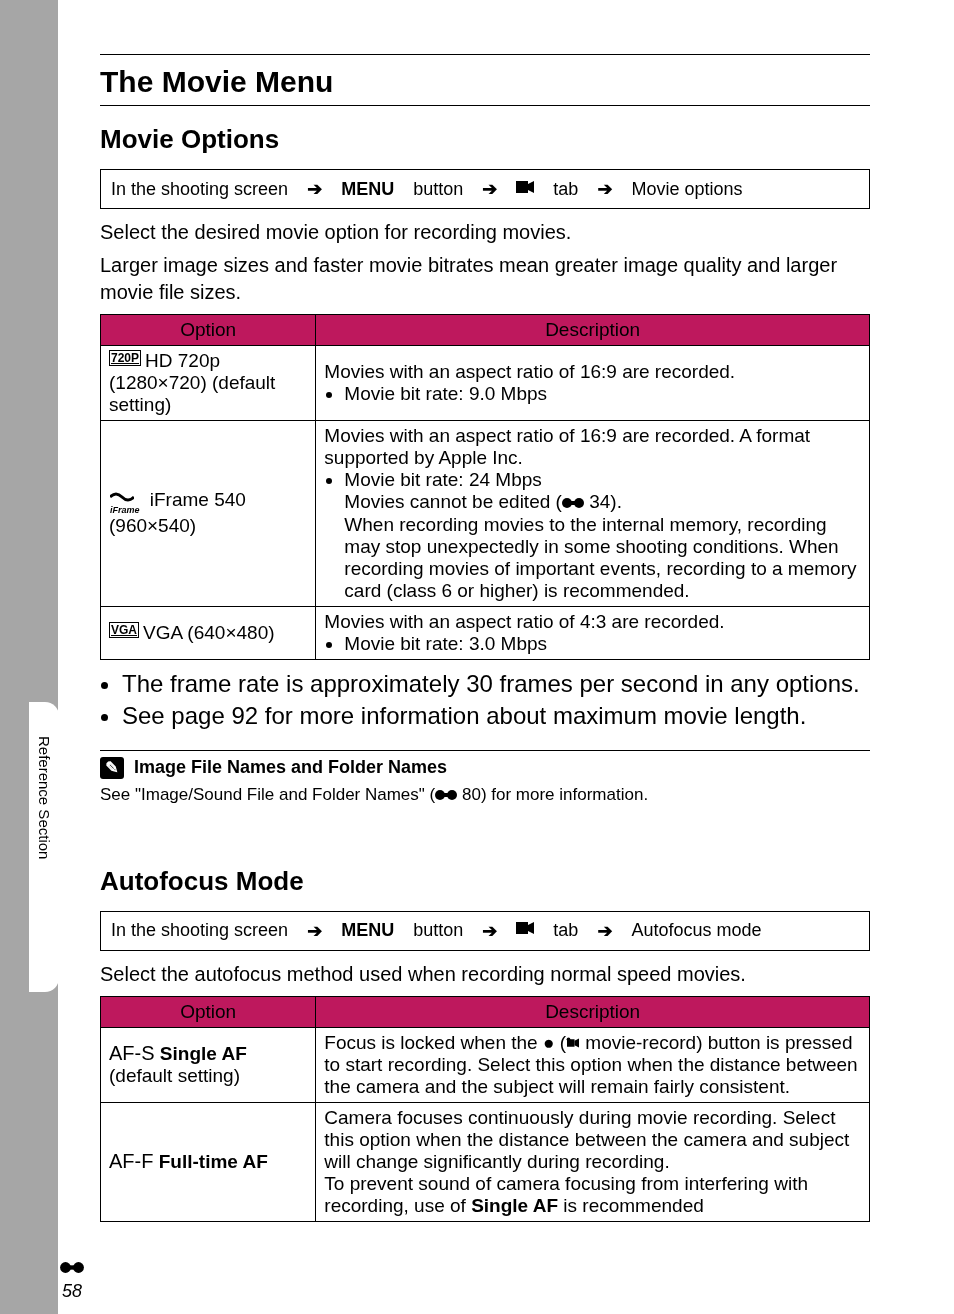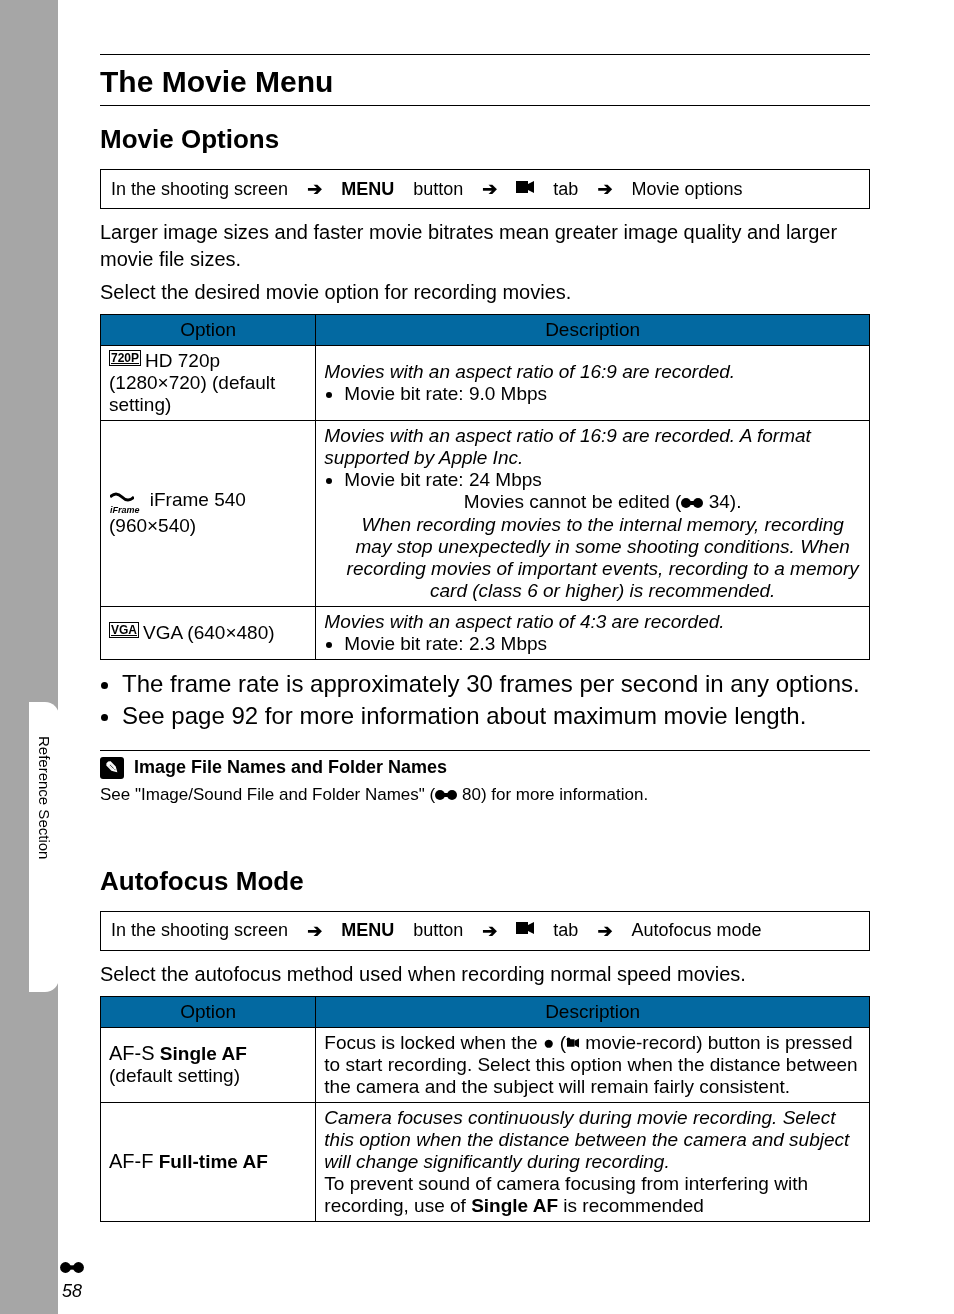--- a/index.html
+++ b/index.html
@@ -70,21 +70,21 @@
     margin-top: 8px;
   }
   th, td {
     border: 1px solid #000;
     padding: 4px 8px;
     font-size: 19px;
     vertical-align: middle;
     font-weight: 300;
   }
   th {
-    background: #0369a1;
+    background: #be185d;
     font-weight: 300;
     text-align: center;
   }
   td:first-child, th:first-child { width: 28%; }
   .opt-icon {
     font-size: 12px;
     font-weight: 700;
     border: 1px solid #000;
     padding: 0 1px;
     display: inline-block;
@@ -98,22 +98,22 @@
     text-decoration: none;
     font-size: 11px;
     position: relative;
   }
   .opt-icon.fuzzy svg { vertical-align: bottom; }
   .cell-list {
     list-style: disc;
     margin-left: 20px;
   }
   .cell-list li { padding-left: 0; }
-  .cell-text { display: block; font-style: italic; }
-  .indent-more { margin-left: 20px; text-align: center; }
+  .cell-text { display: block; }
+  .indent-more { margin-left: 20px; }
   .post-notes {
     font-size: 24px;
     margin-top: 10px;
     padding-left: 22px;
     font-weight: 300;
   }
   .post-notes li { margin-bottom: 4px; list-style: disc; }
   .note-block {
     margin-top: 20px;
     border-top: 1px solid #000;
@@ -225,22 +225,22 @@
         <svg width="18" height="16" viewBox="0 0 18 16">
             <rect x="0" y="2" width="12" height="12" fill="#000"></rect>
             <polygon points="12,5 18,2 18,14 12,11" fill="#000"></polygon>
           </svg>
       </span>
       <span>tab</span>
       <span class="arrow">➔</span>
       <span>Movie options</span>
     </div>
 
+    <p class="body-text">Select the desired movie option for recording movies.</p>
     <p class="body-text">Larger image sizes and faster movie bitrates mean greater image quality and larger movie file sizes.</p>
-    <p class="body-text">Select the desired movie option for recording movies.</p>
 
     <table>
       <thead>
         <tr>
           <th>Option</th>
           <th>Description</th>
         </tr>
       </thead>
       <tbody>
         <tr>
@@ -278,21 +278,21 @@
             </div>
           </td>
         </tr>
         <tr>
           <td>
             <span class="opt-icon">VGA</span><span>VGA (640×480)</span>
           </td>
           <td>
             <span class="cell-text">Movies with an aspect ratio of 4:3 are recorded.</span>
             <ul class="cell-list">
-                <li>Movie bit rate: 2.3 Mbps</li>
+                <li>Movie bit rate: 3.0 Mbps</li>
               </ul>
           </td>
         </tr>
       </tbody>
     </table>
 
     <ul class="post-notes">
       <li>The frame rate is approximately 30 frames per second in any options.</li>
       <li>See page 92 for more information about maximum movie length.</li>
     </ul>

